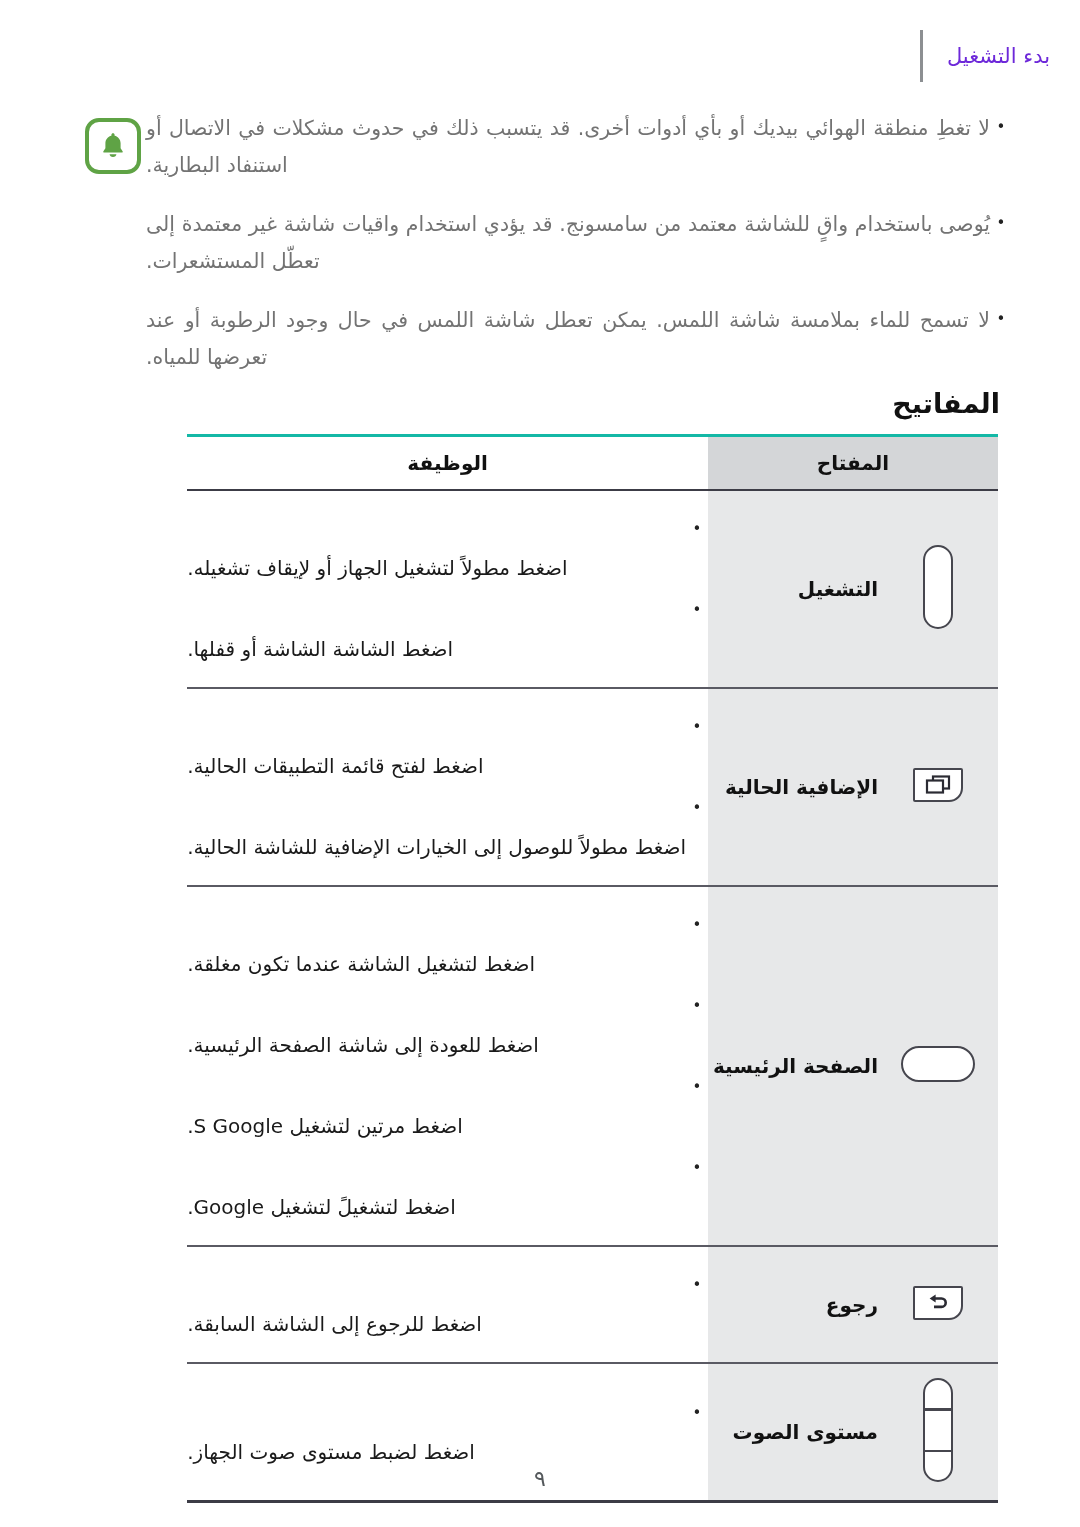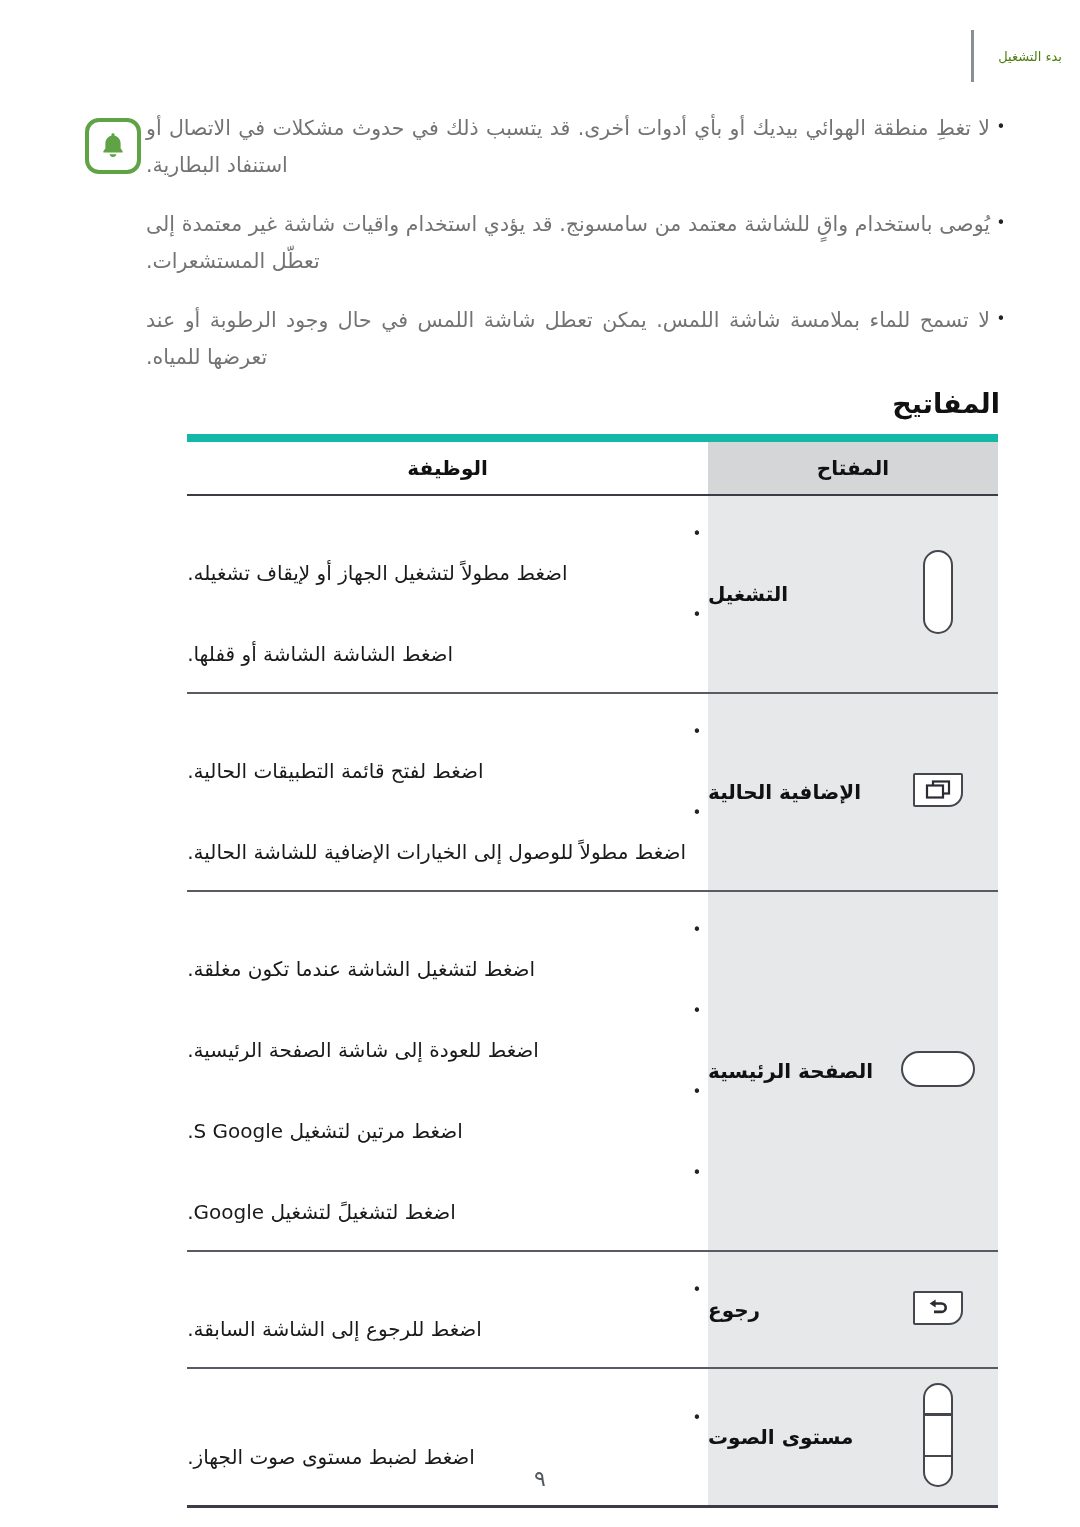--- a/index.html
+++ b/index.html
@@ -22,24 +22,24 @@
     display: flex;
     align-items: center;
   }
   .header-inner .bar {
     width: 3px;
     height: 52px;
     background: #8c8f92;
     margin-right: 6px;
   }
   .header-inner .ttl {
-    font-size: 13px;
-    color: #4d7c0f;
+    font-size: 21px;
+    color: #6d28d9;
     padding-left: 18px;
-    padding-right: 18px;
+    padding-right: 30px;
     white-space: nowrap;
   }
 
   
   .note-block {
     position: absolute;
     top: 110px;
     right: 60px;
     left: 80px;
     display: flex;
@@ -113,21 +113,21 @@
     border-collapse: collapse;
     table-layout: fixed;
     direction: rtl;
   }
   .keys-table col.c-icon  { width: 120px; }
   .keys-table col.c-label { width: 170px; }
   .keys-table col.c-func  { width: auto;  }
 
   .keys-table thead th {
     background: #d4d6d8;
-    border-top: 8px solid #14b8a6;
+    border-top: 3px solid #14b8a6;
     border-bottom: 2px solid #3c3c46;
     height: 52px;
     padding: 0 16px;
     font-size: 20px;
     font-weight: bold;
     color: #111;
     vertical-align: middle;
   }
   .keys-table thead th.th-func {
     background: #ffffff;
@@ -143,21 +143,21 @@
   }
   .keys-table tbody tr:last-child td {
     border-bottom: 3px solid #3c3c46;
   }
   td.cell-icon {
     background: #e7e8e9;
     text-align: center;
   }
   td.cell-label {
     background: #e7e8e9;
-    text-align: left;
+    text-align: right;
     font-size: 20px;
     font-weight: bold;
     color: #111;
     padding-right: 6px;
     padding-left: 6px;
     margin-top: 39px;
   }
   td.cell-func {
     background: #ffffff;
     padding-right: 18px;

